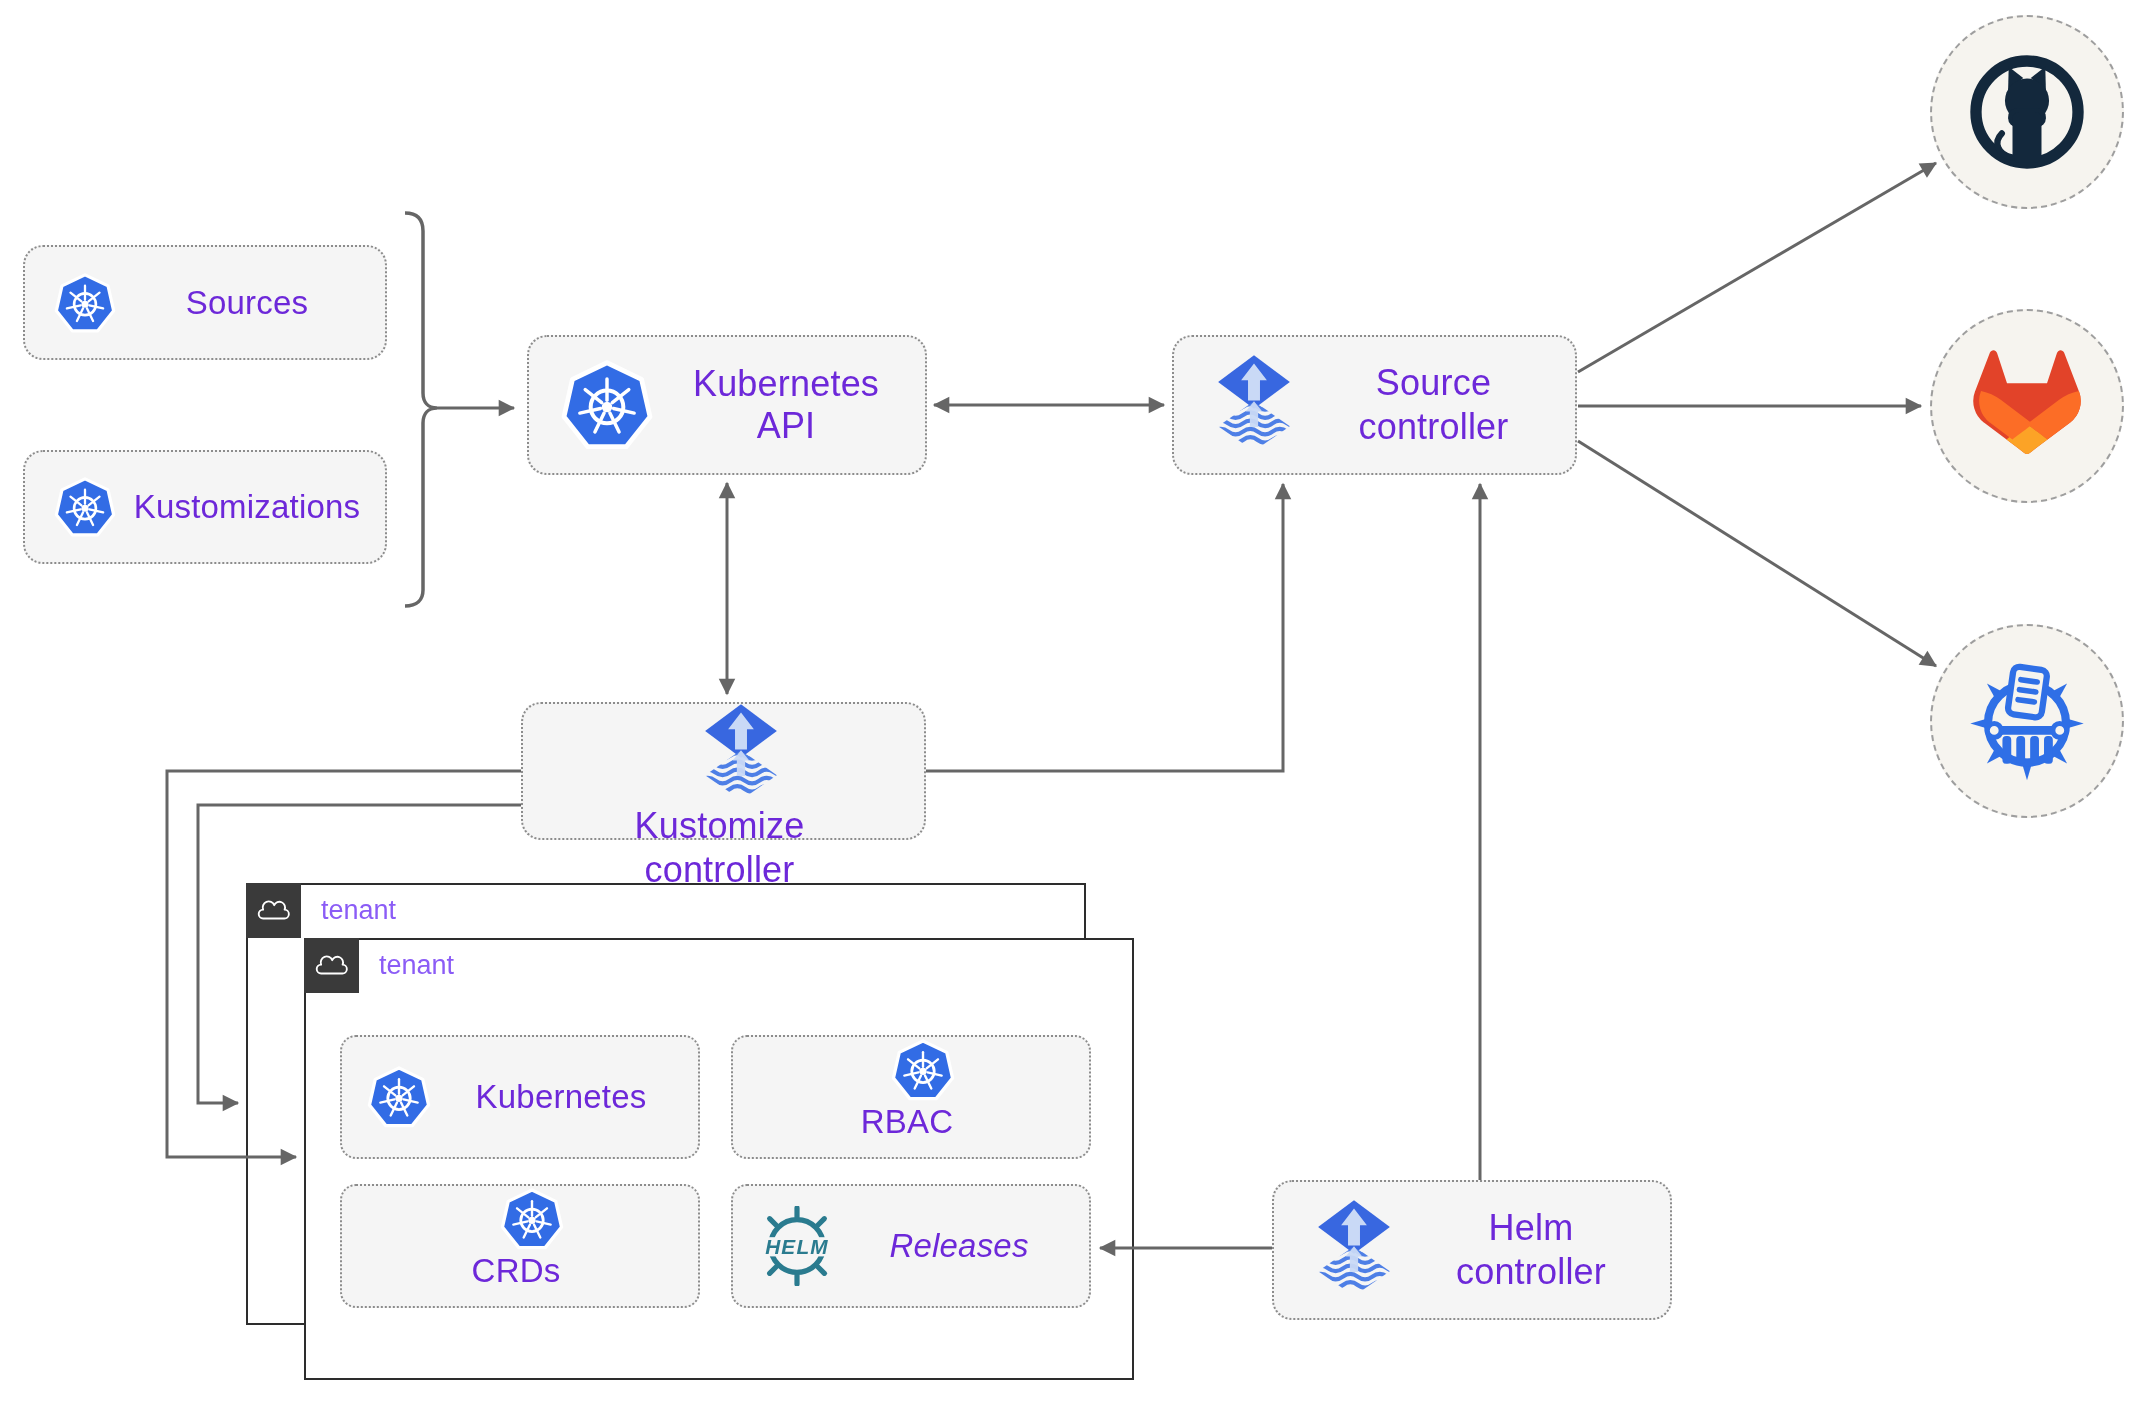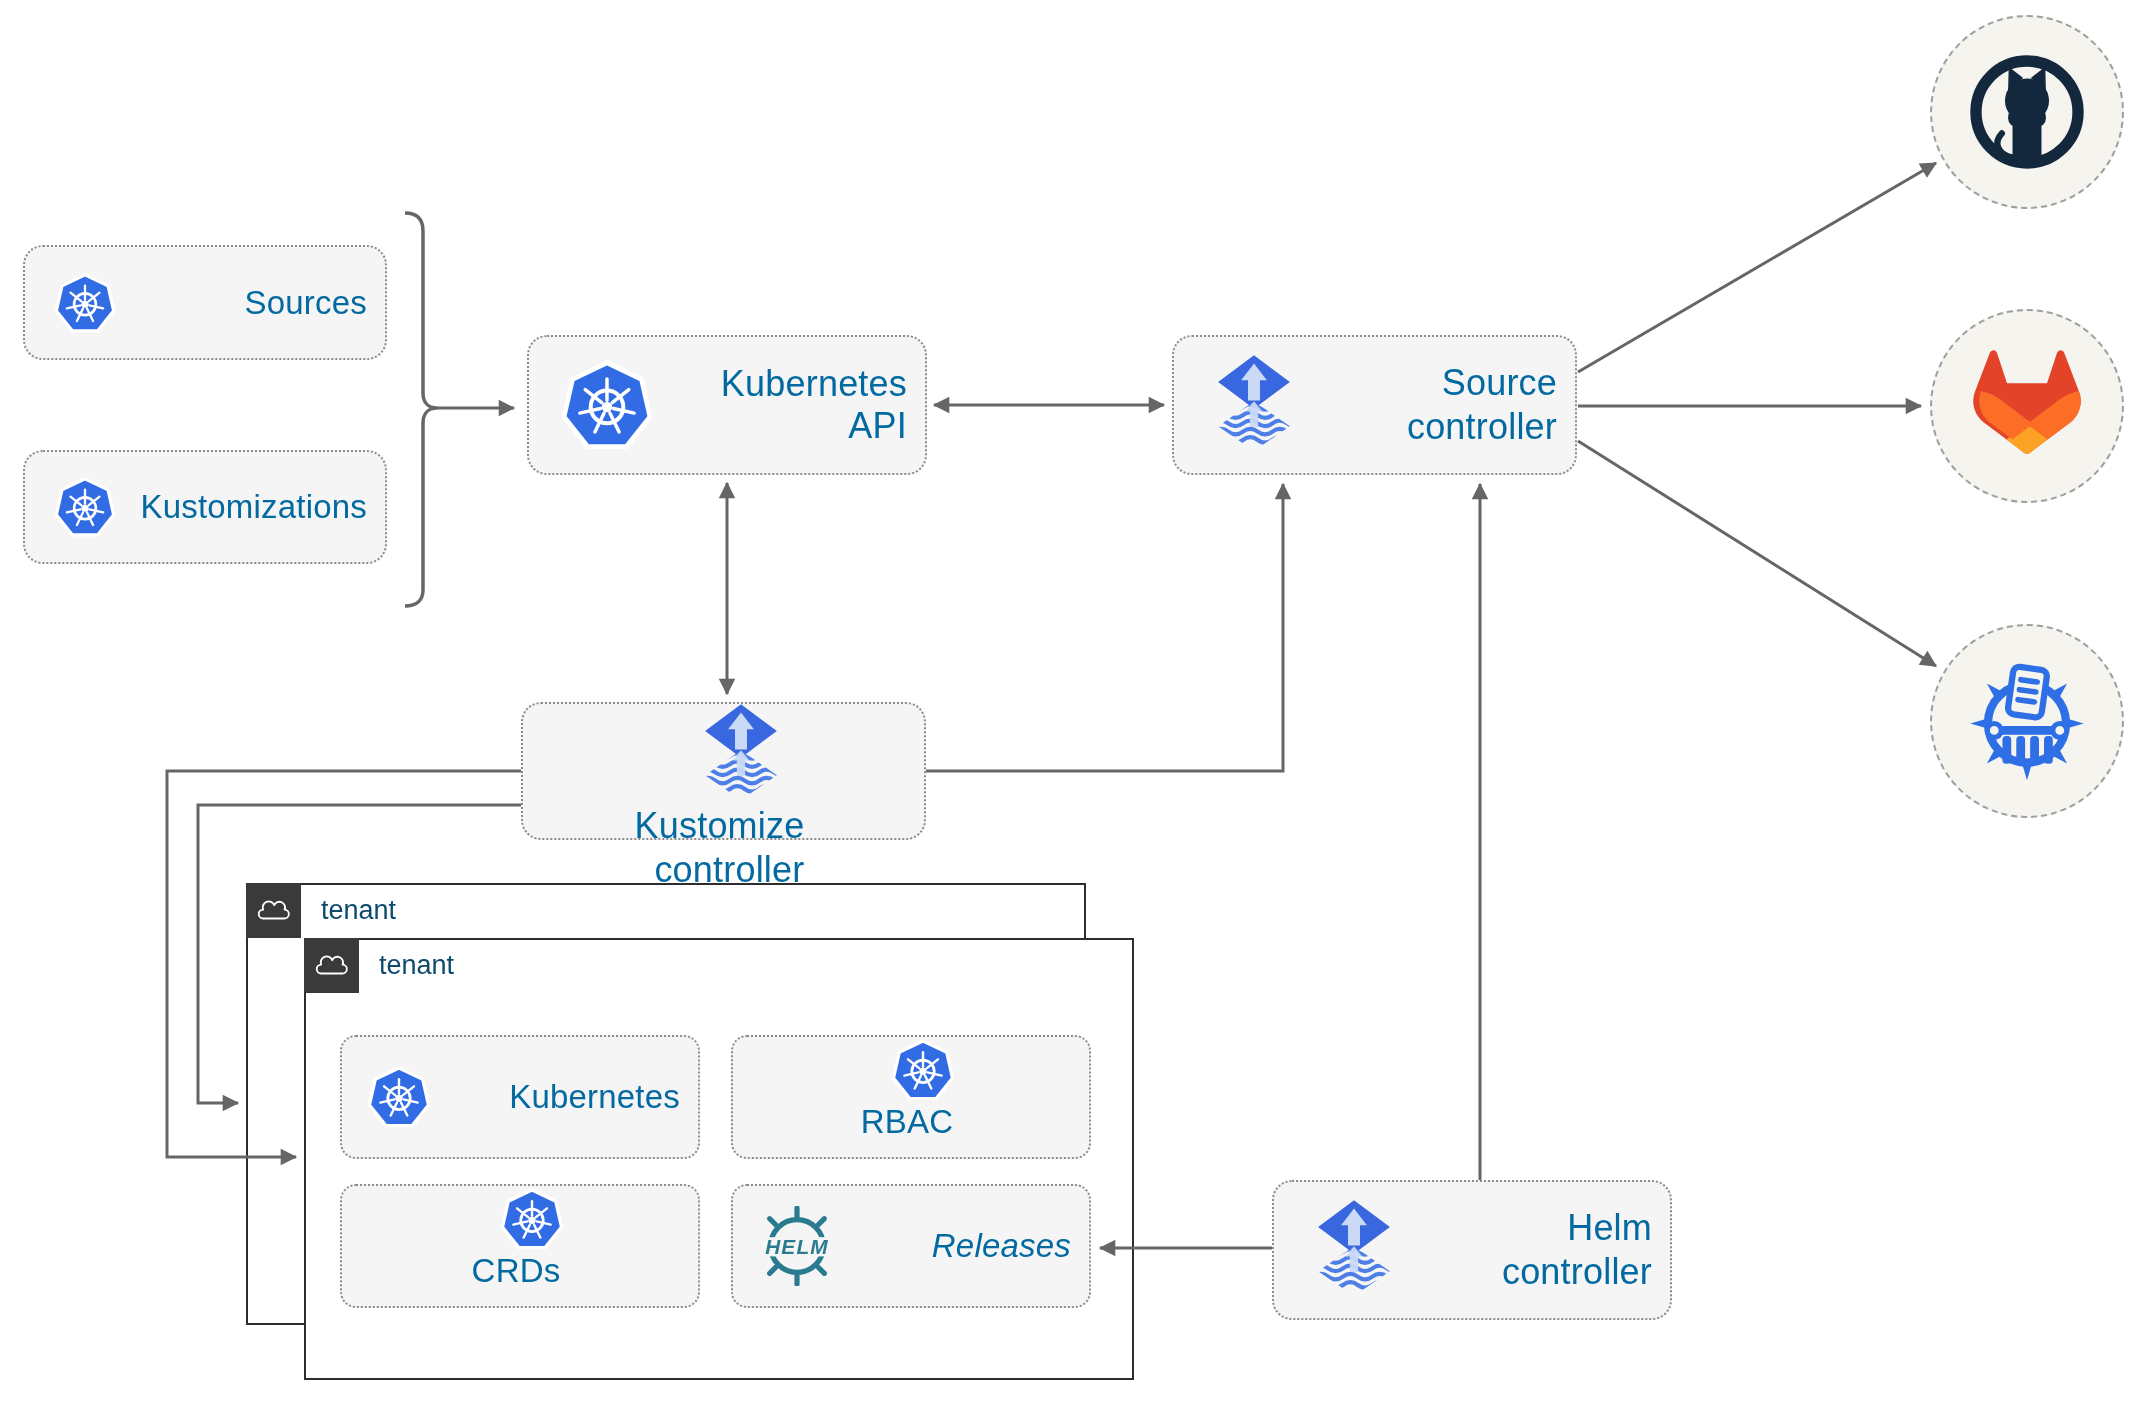--- a/index.html
+++ b/index.html
@@ -8,21 +8,21 @@
     font-family:"Liberation Sans", sans-serif;color:#1a1a1a;
   }
   
   .node{
     position:absolute;display:flex;align-items:center;box-sizing:border-box;
     background:var(--c-node-bg,#F5F5F5);
     border:2.5px dotted var(--c-node-border,#8C8C8C);
     border-radius:20px;z-index:10;
   }
   .node .icon{flex:0 0 auto;margin-left:28px;}
-  .node .label{flex:1;text-align:right;font-size:33px;color:#0369a1;padding:0 18px 0 10px;letter-spacing:.2px;}
+  .node .label{flex:1;text-align:center;font-size:33px;color:#6d28d9;padding:0 18px 0 10px;letter-spacing:.2px;}
   .node .label.big{font-size:36px;}
   .node .label.two{font-size:36px;line-height:1.22;}
   
   .n-sources        {left:23px;   top:245px;  width:364px; height:115px;}
   .n-kustomizations {left:23px;   top:450px;  width:364px; height:114px;}
   .n-api            {left:527px;  top:335px;  width:400px; height:140px;}
   .n-source-ctrl    {left:1172px; top:335px;  width:405px; height:140px;}
   .n-kustomize-ctrl {left:521px;  top:702px;  width:405px; height:138px;flex-direction:column;}
   .n-helm-ctrl      {left:1272px; top:1180px; width:400px; height:140px;}
   .n-namespaces     {left:340px;  top:1035px; width:360px; height:124px;border-radius:16px;}
@@ -37,21 +37,21 @@
   }
   .t-back {left:246px;top:883px;width:840px;height:442px;z-index:4;}
   .t-front{left:304px;top:938px;width:830px;height:442px;z-index:6;}
   .tenant .tab{
     position:absolute;top:-2.5px;left:-2.5px;width:55px;height:55px;
     background:var(--c-tenant-tab-bg,#3A3A3A);
     display:flex;align-items:center;justify-content:center;
   }
   .tenant .tname{
     position:absolute;left:73px;top:-2.5px;height:55px;line-height:55px;
-    font-size:27px;color:#0c4a6e;
+    font-size:27px;color:#8b5cf6;
   }
   
   .ext{
     position:absolute;width:194px;height:194px;border-radius:50%;box-sizing:border-box;
     background:var(--c-external-circle-bg,#F6F4EF);
     border:2.5px dashed var(--c-external-circle-border,#9E9E9E);
     display:flex;align-items:center;justify-content:center;z-index:10;
   }
   .c-github{left:1930px;top:15px;}
   .c-gitlab{left:1930px;top:309px;}

